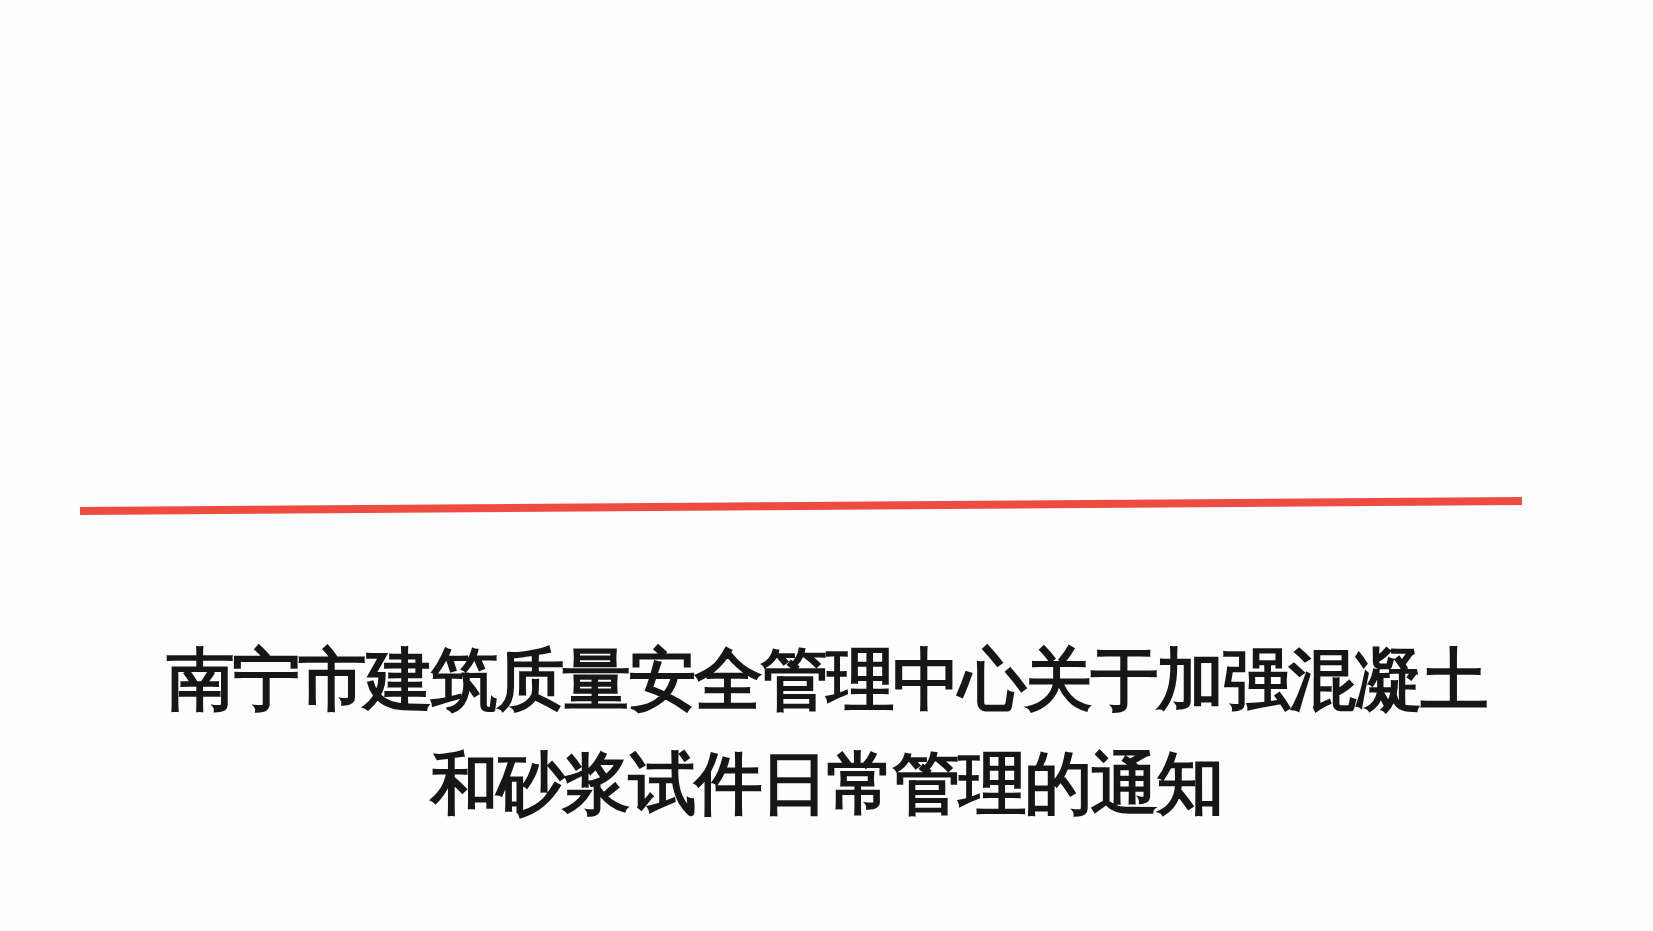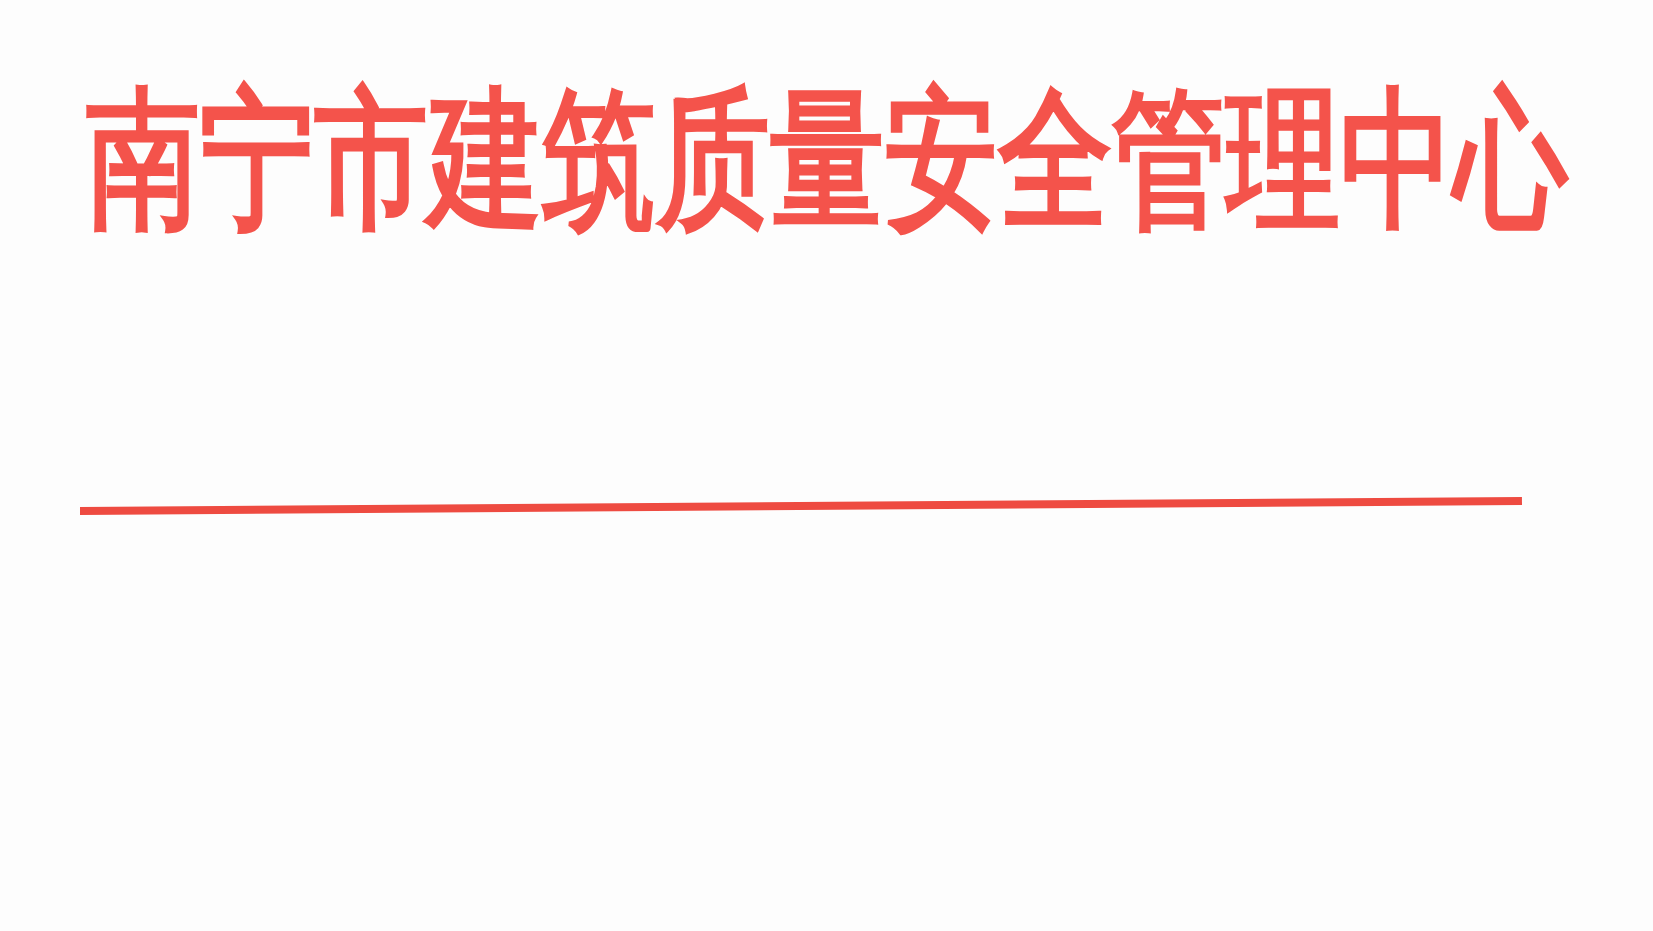--- a/index.html
+++ b/index.html
@@ -78,21 +78,22 @@
     line-height: 104px;
     letter-spacing: -2px;
     white-space: nowrap;
   }
 </style>
 </head>
 <body>
 
 <div class="page">
 
-  <div class="letterhead">
-    <span class="letterhead-text">南宁市建筑质量安全管理中心</span>
-  </div>
 
 
   <div class="red-rule"></div>
 
+  <div class="doc-title">
+    <div class="title-line">南宁市建筑质量安全管理中心关于加强混凝土</div>
+    <div class="title-line">和砂浆试件日常管理的通知</div>
+  </div>
 
 </div>
 
 </body></html>

